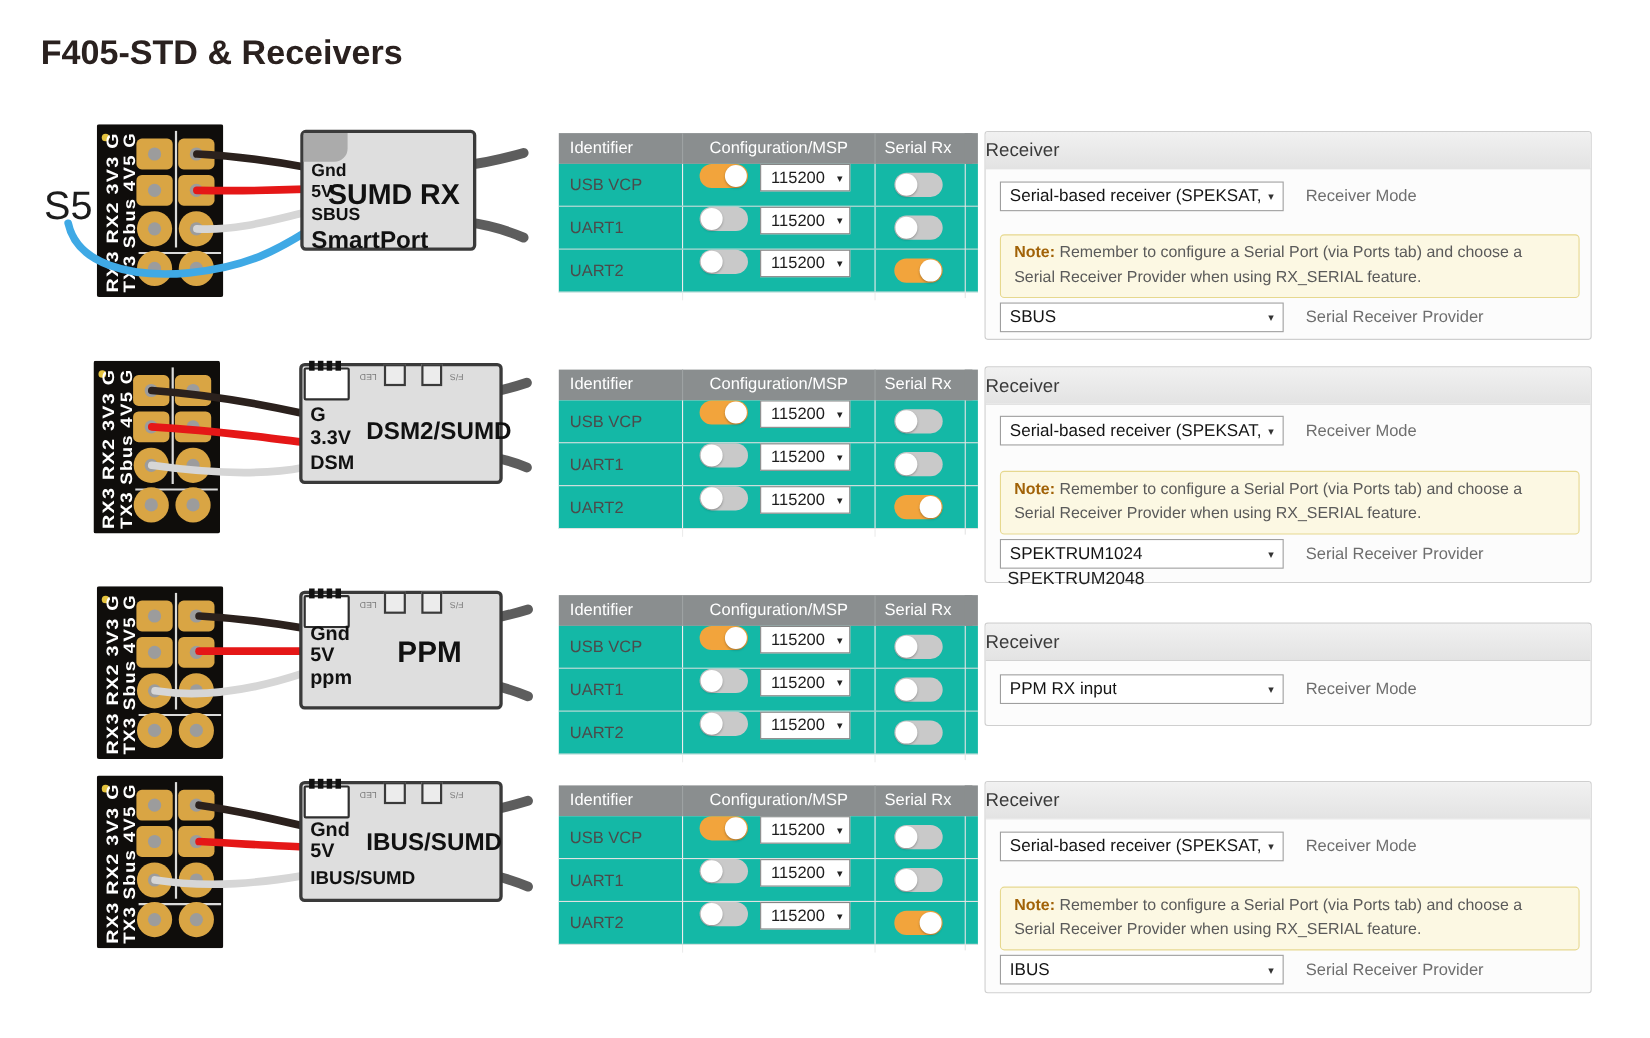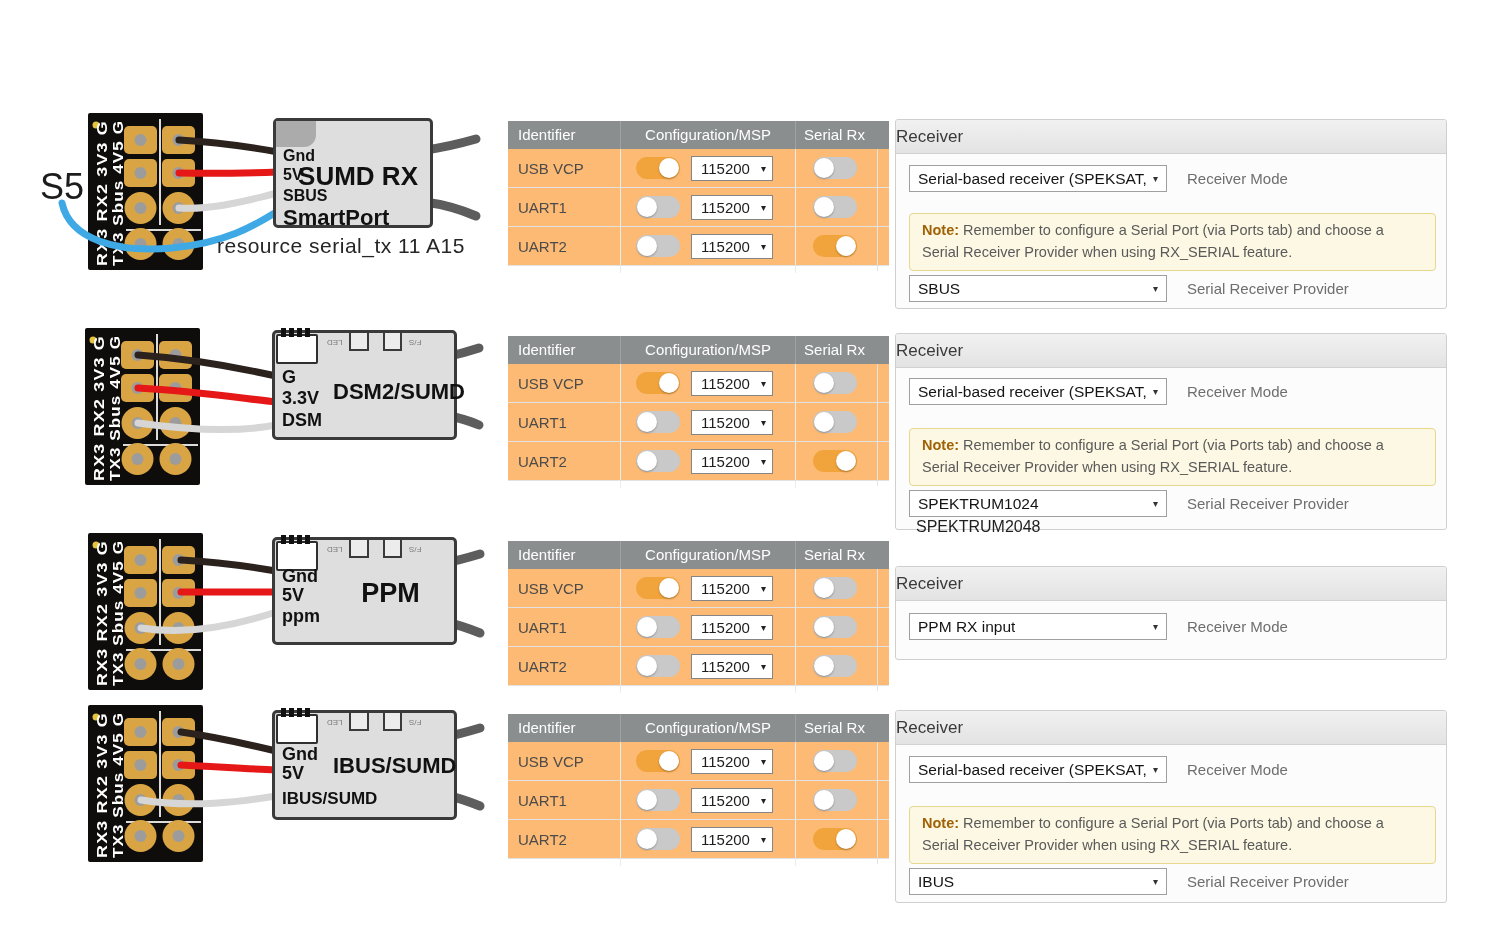--- a/index.html
+++ b/index.html
@@ -46,23 +46,23 @@
   .rx .tiny-mark{position:absolute;top:5px;font-size:8px;color:#7a7a7a;transform:rotate(180deg);}
 
   
   .ports{position:absolute;left:508px;width:381px;font-size:15px;}
   .phead{display:flex;height:28px;line-height:28px;background:var(--header-gray,#8a8e8f);color:#fff;}
   .phead .pc1{padding-left:10px;}
   .phead .pc2,.phead .pc3{text-align:center;border-left:1px solid #9ea2a3;}
   .pc1{width:112px;box-sizing:border-box;}
   .pc2{width:175px;box-sizing:border-box;}
   .pc3{width:78px;box-sizing:border-box;}
-  .prow{display:flex;height:38px;align-items:center;background:#fdba74;border-bottom:1px solid #e2e2e2;}
+  .prow{display:flex;height:38px;align-items:center;background:#14b8a6;border-bottom:1px solid #e2e2e2;}
   .prow .pc1{padding-left:10px;color:#4b4b4b;}
-  .prow .pc2{display:flex;align-items:center;gap:11px;padding-left:15px;align-self:stretch;
+  .prow .pc2{display:flex;align-items:flex-start;gap:11px;padding-left:15px;align-self:stretch;
              border-left:1px solid #ececec;}
   .prow .pc3{display:flex;align-items:center;justify-content:center;align-self:stretch;
              border-left:1px solid #ececec;}
   .pcut{display:flex;height:7px;background:#fff;}
   .pcut .pc2,.pcut .pc3{border-left:1px solid #ececec;align-self:stretch;}
   .sliver-head{position:absolute;left:369px;top:0;width:7px;height:28px;background:var(--header-gray,#8a8e8f);}
   .sliver-body{position:absolute;left:369px;top:28px;width:7px;height:122px;border-left:1px solid #e4e4e4;}
 
   
   .toggle{position:relative;display:inline-block;width:44px;height:22px;border-radius:11px;flex:none;}
@@ -96,20 +96,21 @@
             border:1px solid var(--note-border,#e6d88f);border-radius:4px;padding:6px 12px;
             font-size:14.5px;line-height:1.5;color:#5a5a5a;}
   .note-box b{color:#a16207;}
   .extra-provider{position:absolute;left:20px;font-size:16px;color:#1e1e1e;z-index:5;}
 </style>
 </head>
 <body>
 
 <div class="canvas">
 
+  <div class="page-title">F405-STD &amp; Receivers</div>
 
   <svg class="board" style="left:88px;top:113px" width="115" height="157" viewBox="0 0 115 157">
     <rect class="board-bg" x="0" y="0" width="115" height="157" rx="2"></rect>
     <circle class="fiducial" cx="8" cy="12" r="3.5"></circle>
     <line class="board-line" x1="72" y1="6" x2="72" y2="112"></line>
     <line class="board-line" x1="38" y1="117" x2="113" y2="117"></line>
     <rect class="pad" x="36" y="13" width="33" height="28" rx="5"></rect>
       <rect class="pad" x="74" y="13" width="33" height="28" rx="5"></rect>
     <rect class="pad" x="36" y="46" width="33" height="28" rx="5"></rect>
       <rect class="pad" x="74" y="46" width="33" height="28" rx="5"></rect>
@@ -242,21 +243,20 @@
     <path class="wire wire-gray" d="M141 628 C 192 636, 240 624, 276 612"></path>
 
     <path class="antenna" d="M445 737 C 460 734, 470 731, 480 728"></path>
     <path class="antenna" d="M445 795 C 460 798, 470 802, 480 806"></path>
     <path class="wire wire-black" d="M181 732 C 216 737, 247 744, 276 751"></path>
     <path class="wire wire-red" d="M181 765 C 220 767, 250 769, 276 770"></path>
     <path class="wire wire-gray" d="M141 800 C 192 808, 240 802, 276 796"></path>
   </svg>
 
   <div class="s5-label">S5</div>
-  <div class="resource-note">resource serial_tx 11 A15</div>
 
   <div class="rx" style="left:273px;top:118px;width:160px;height:110px">
     <div class="notch"></div>
     <div class="pin" style="top:26px;font-size:16px">Gnd</div>
     <div class="pin" style="top:45px;font-size:16px">5V</div>
     <div class="pin" style="top:66px;font-size:16px">SBUS</div>
     <div class="pin" style="top:84px;font-size:22px">SmartPort</div>
     <div class="rx-title" style="right:12px;top:40px;font-size:26px">SUMD RX</div>
   </div>
 

